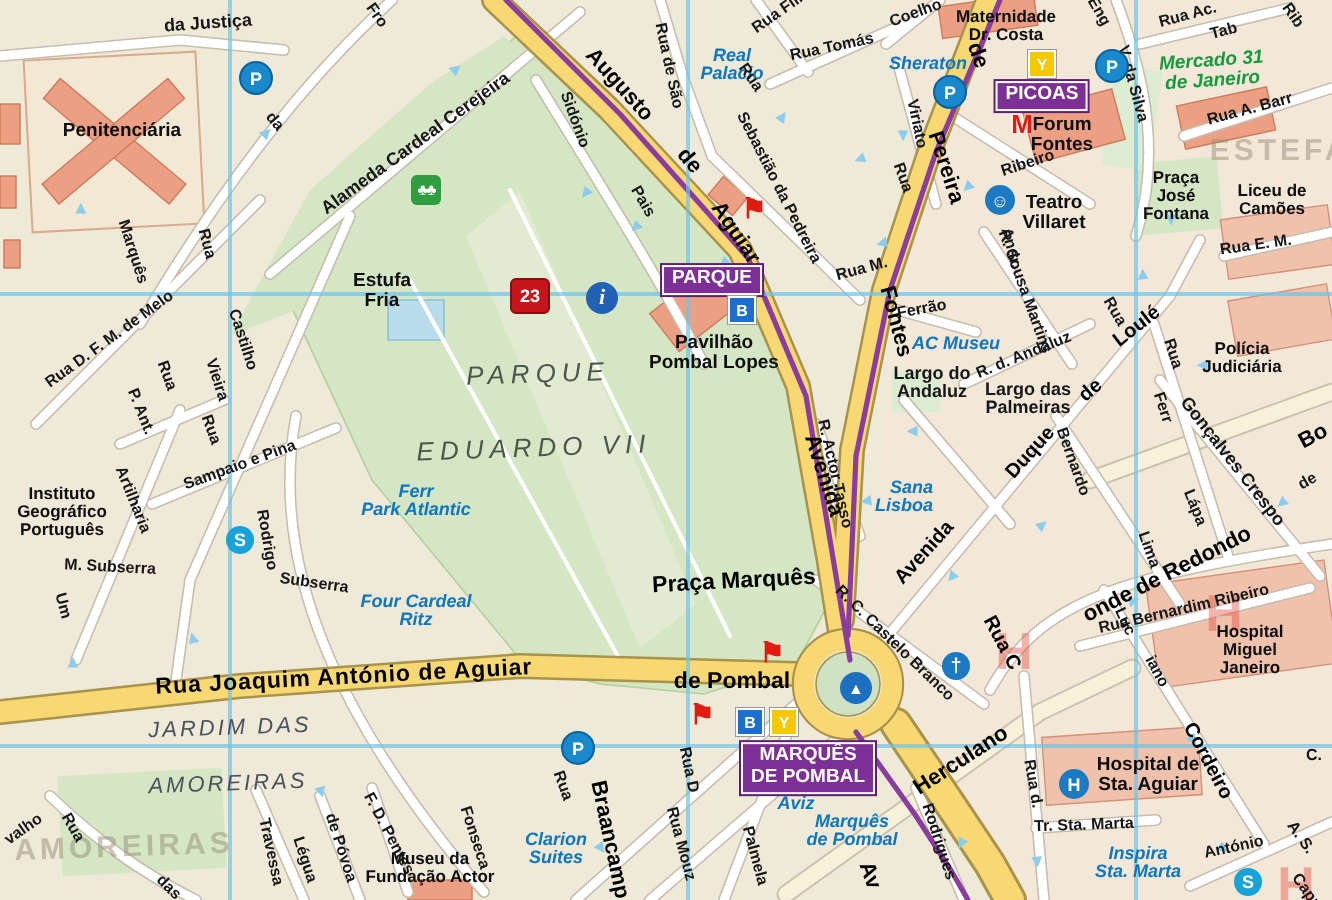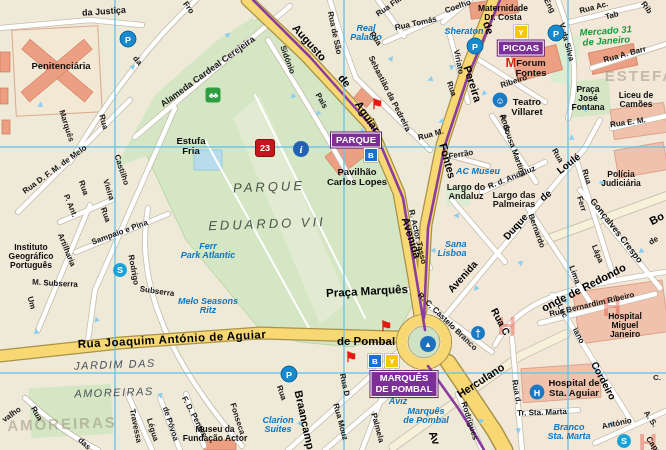--- a/index.html
+++ b/index.html
@@ -279,21 +279,21 @@
       <span class="lb st" style="left: 417px; top: 237px; transform: translate(-50%, -50%) rotate(77deg); position: absolute;">R. Actor Tasso</span>
       <span class="lb hotel" style="left: 452px; top: 249px; transform: translate(-50%, -50%) rotate(0deg); position: absolute; text-align: right;">Sana
 Lisboa</span>
       <span class="lb st" style="left: 447px; top: 322px; transform: translate(-50%, -50%) rotate(44deg); position: absolute;">R. C. Castelo Branco</span>
       <span class="lb stM" style="left: 481px; top: 381px; transform: translate(-50%, -50%) rotate(-33deg); position: absolute;">Herculano</span>
       <span class="lb st" style="left: 469px; top: 421px; transform: translate(-50%, -50%) rotate(72deg); position: absolute;">Rodrigues</span>
       <span class="lb st" style="left: 516px; top: 392px; transform: translate(-50%, -50%) rotate(80deg); position: absolute;">Rua d.</span>
       <span class="lb st" style="left: 542px; top: 413px; transform: translate(-50%, -50%) rotate(-2deg); position: absolute;">Tr. Sta. Marta</span>
       <span class="lb poiL" style="left: 574px; top: 388px; transform: translate(-50%, -50%) rotate(0deg); position: absolute;">Hospital de
 Sta. Aguiar</span>
-      <span class="lb hotel" style="left: 569px; top: 432px; transform: translate(-50%, -50%) rotate(0deg); position: absolute;">Branco
+      <span class="lb hotel" style="left: 569px; top: 432px; transform: translate(-50%, -50%) rotate(0deg); position: absolute;">Inspira
 Sta. Marta</span>
       <span class="lb st" style="left: 617px; top: 424px; transform: translate(-50%, -50%) rotate(-12deg); position: absolute;">António</span>
       <span class="lb st" style="left: 650px; top: 419px; transform: translate(-50%, -50%) rotate(55deg); position: absolute;">A. S.</span>
       <span class="lb st" style="left: 653px; top: 446px; transform: translate(-50%, -50%) rotate(55deg); position: absolute;">Capu</span>
       <span class="lb st" style="left: 657px; top: 378px; transform: translate(-50%, -50%) rotate(0deg); position: absolute;">C.</span>
       <span class="lb poiXL" style="left: 367px; top: 291px; transform: translate(-50%, -50%) rotate(-3deg); position: absolute;">Praça Marquês</span>
       <span class="lb poiXL" style="left: 366px; top: 341px; transform: translate(-50%, -50%) rotate(0deg); position: absolute;">de Pombal</span>
       <span class="lb hotel" style="left: 398px; top: 402px; transform: translate(-50%, -50%) rotate(0deg); position: absolute;">Aviz</span>
       <span class="lb hotel" style="left: 426px; top: 416px; transform: translate(-50%, -50%) rotate(0deg); position: absolute;">Marquês
 de Pombal</span>
@@ -329,28 +329,28 @@
       <span class="lb st" style="left: 121px; top: 170px; transform: translate(-50%, -50%) rotate(72deg); position: absolute;">Castilho</span>
       <span class="lb st" style="left: 108px; top: 190px; transform: translate(-50%, -50%) rotate(72deg); position: absolute;">Vieira</span>
       <span class="lb st" style="left: 70px; top: 206px; transform: translate(-50%, -50%) rotate(68deg); position: absolute;">P. Ant.</span>
       <span class="lb st" style="left: 83px; top: 188px; transform: translate(-50%, -50%) rotate(70deg); position: absolute;">Rua</span>
       <span class="lb st" style="left: 55px; top: 170px; transform: translate(-50%, -50%) rotate(-36deg); position: absolute;">Rua D. F. M. de Melo</span>
       <span class="lb poi" style="left: 31px; top: 256px; transform: translate(-50%, -50%) rotate(0deg); position: absolute;">Instituto
 Geográfico
 Português</span>
       <span class="lb hotel" style="left: 208px; top: 251px; transform: translate(-50%, -50%) rotate(0deg); position: absolute;">Ferr
 Park Atlantic</span>
-      <span class="lb hotel" style="left: 208px; top: 306px; transform: translate(-50%, -50%) rotate(0deg); position: absolute;">Melo Seasons
+      <span class="lb hotel" style="left: 208px; top: 306px; transform: translate(-50%, -50%) rotate(0deg); position: absolute;">Four Cardeal
 Ritz</span>
       <span class="lb poiL" style="left: 191px; top: 146px; transform: translate(-50%, -50%) rotate(0deg); position: absolute;">Estufa
 Fria</span>
       <span class="lb parkName" style="left: 269px; top: 187px; transform: translate(-50%, -50%) rotate(-2deg); position: absolute;">PARQUE</span>
       <span class="lb parkName" style="left: 267px; top: 224px; transform: translate(-50%, -50%) rotate(-2deg); position: absolute;">EDUARDO VII</span>
       <span class="lb poiL" style="left: 357px; top: 177px; transform: translate(-50%, -50%) rotate(0deg); position: absolute;">Pavilhão
-Carlos Lopes</span>
+Pombal Lopes</span>
     </div>
   <div id="icons">
       <div class="icn parking" style="left: 128px; top: 39px; transform: translate(-50%, -50%) rotate(0deg); position: absolute;">P</div>
       <div class="icn parking" style="left: 475px; top: 46px; transform: translate(-50%, -50%) rotate(0deg); position: absolute;">P</div>
       <div class="icn parking" style="left: 556px; top: 33px; transform: translate(-50%, -50%) rotate(0deg); position: absolute;">P</div>
       <div class="icn parking" style="left: 289px; top: 374px; transform: translate(-50%, -50%) rotate(0deg); position: absolute;">P</div>
       <div class="icn metroM" style="left: 511px; top: 62px; transform: translate(-50%, -50%) rotate(0deg); position: absolute;">M</div>
       <div class="icn flag" style="left: 377px; top: 104px; transform: translate(-50%, -50%) rotate(0deg); position: absolute;">⚑</div>
       <div class="icn flag" style="left: 386px; top: 326px; transform: translate(-50%, -50%) rotate(0deg); position: absolute;">⚑</div>
       <div class="icn flag" style="left: 351px; top: 357px; transform: translate(-50%, -50%) rotate(0deg); position: absolute;">⚑</div>

